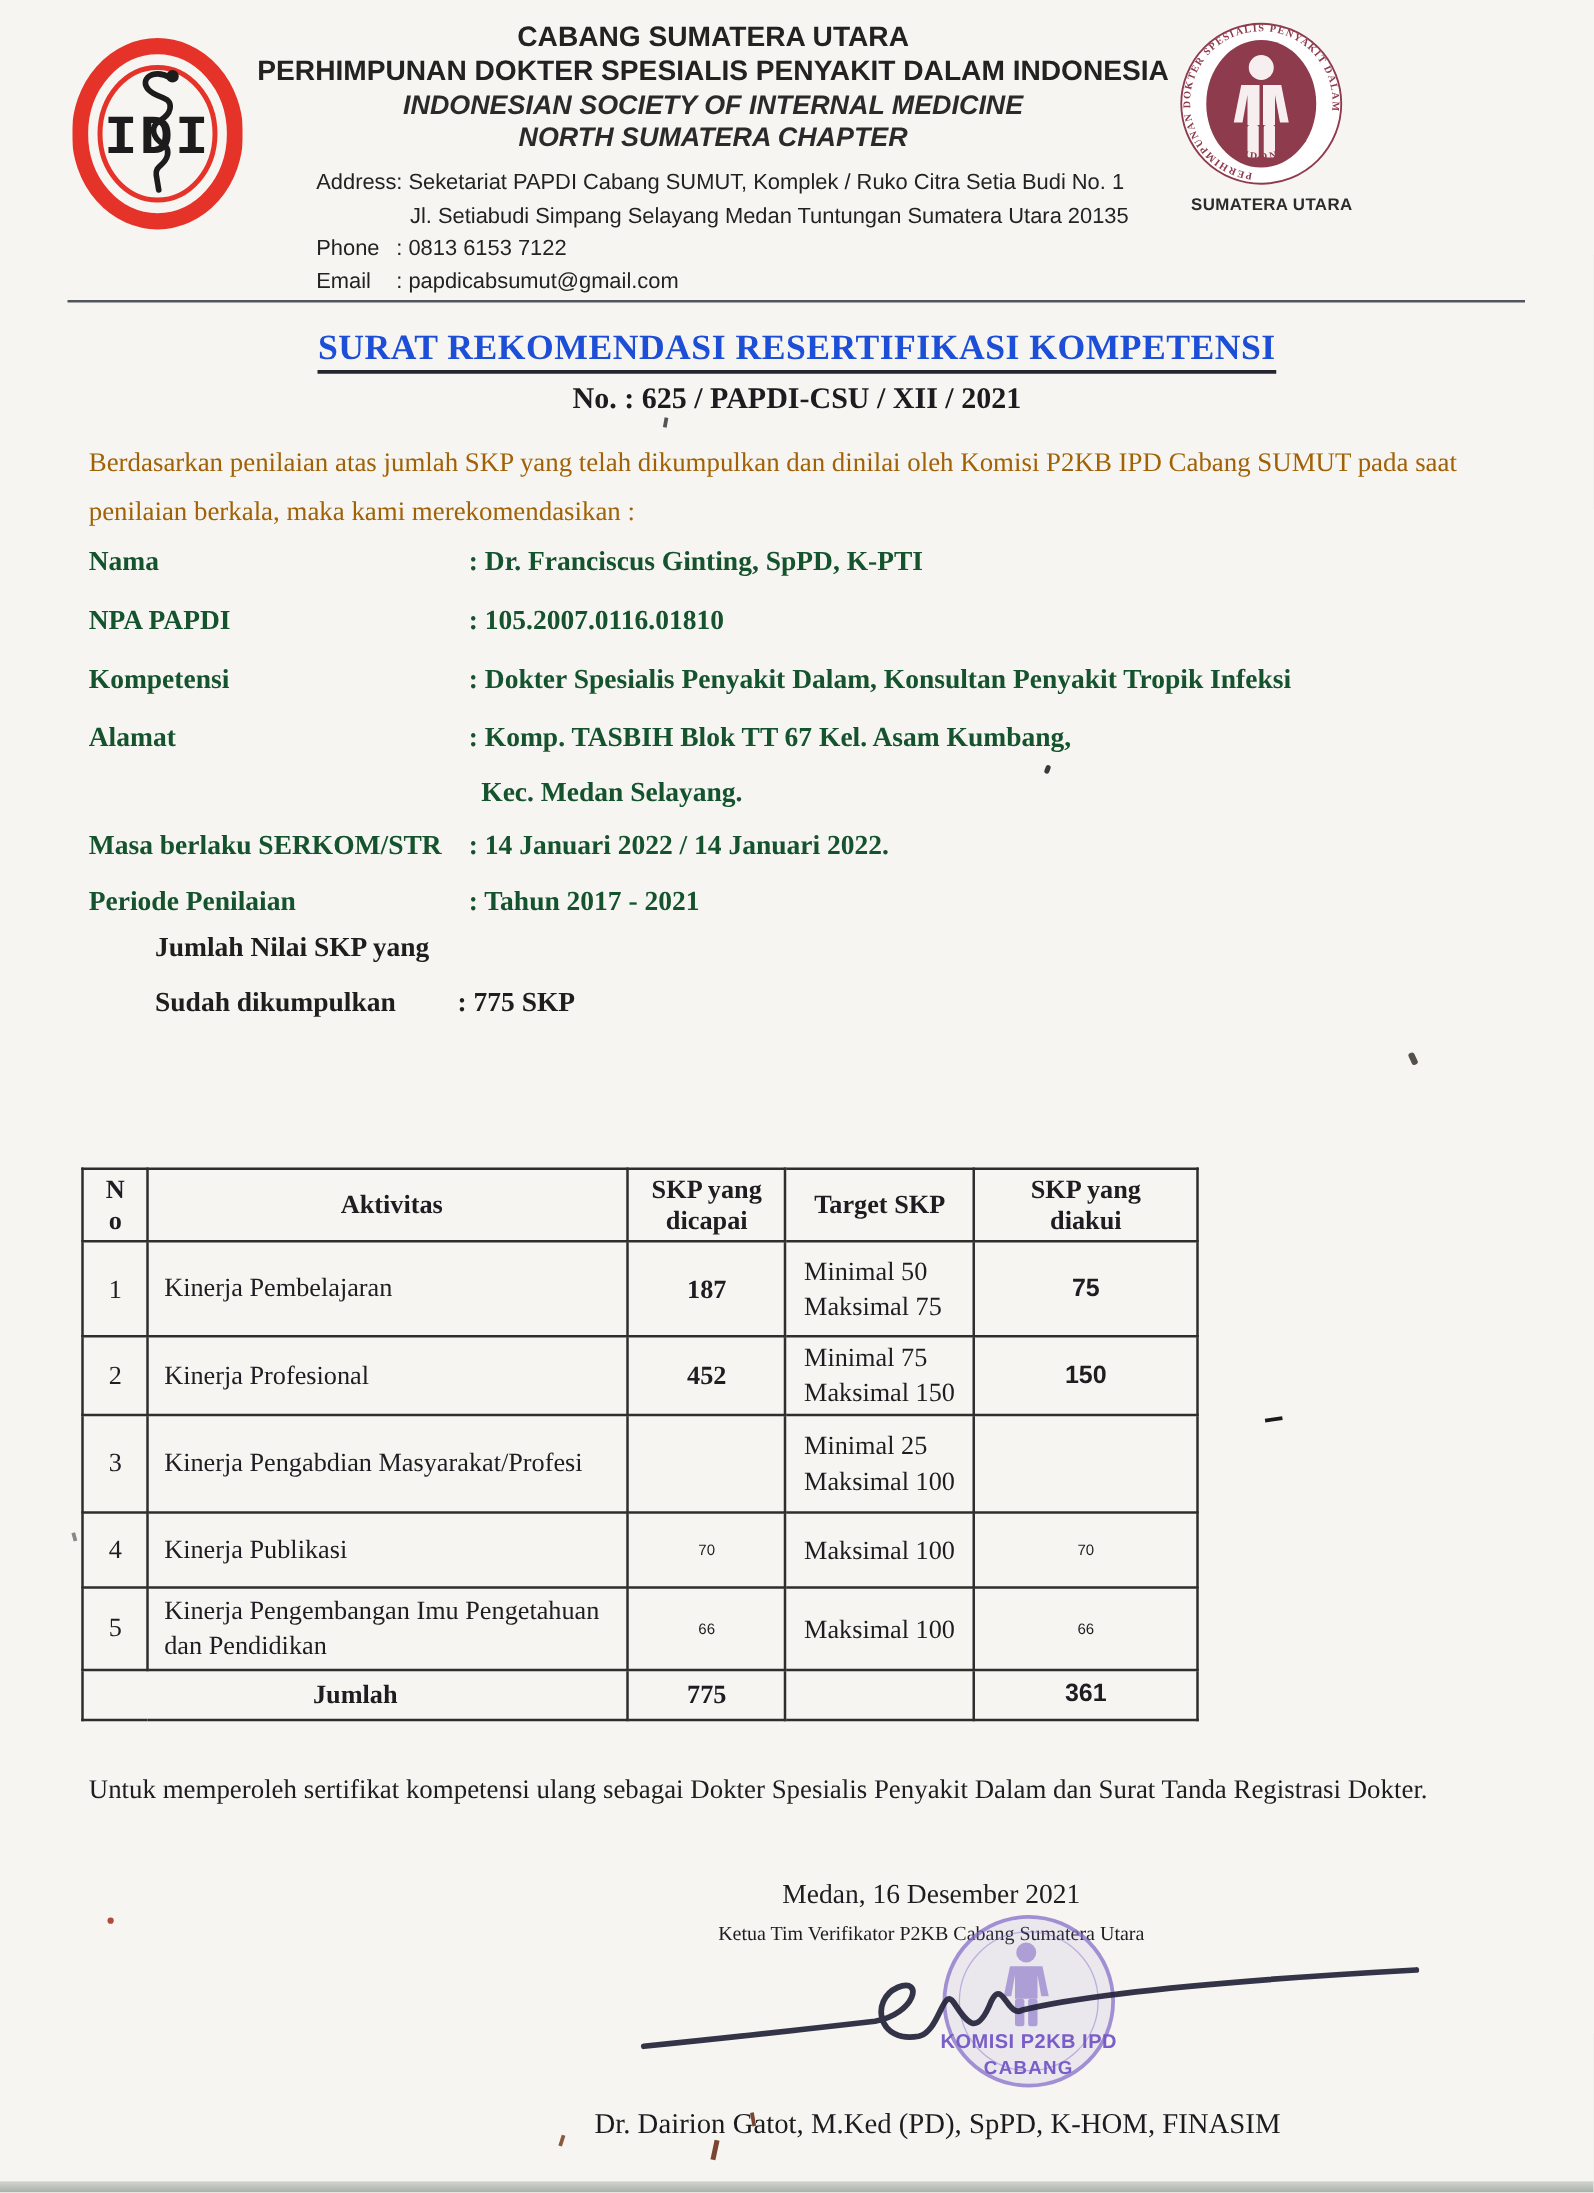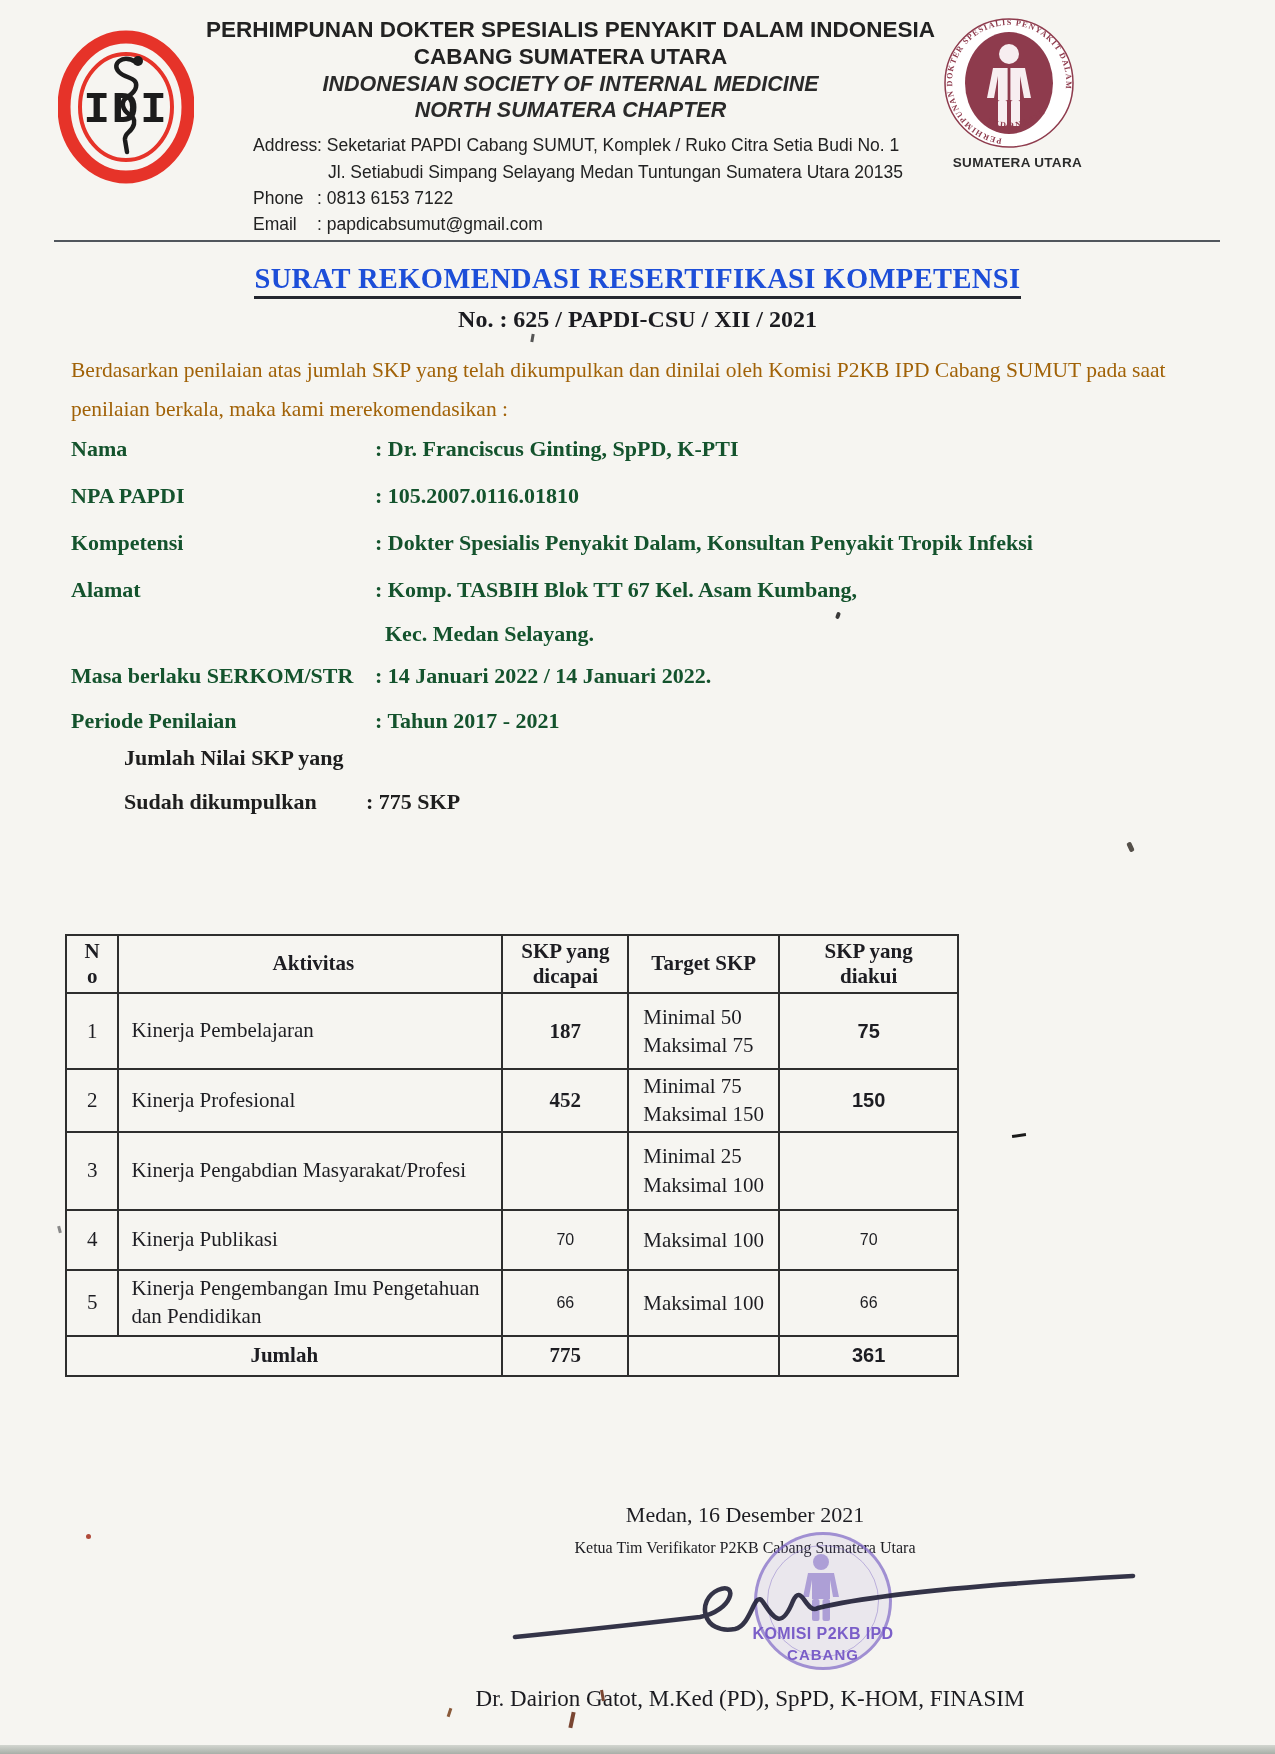--- a/index.html
+++ b/index.html
@@ -40,21 +40,21 @@
   table.skp td,table.skp th{border:2px solid #2e2e2e;padding:2px 6px;vertical-align:middle;}
   table.skp th{font-weight:700;text-align:center;line-height:1.2;}
   .preline{white-space:pre-line;}
   .col-no{width:43px;text-align:center;}
   .col-akt{width:404px;text-align:left;padding-left:12px !important;line-height:1.3;}
   .col-num{width:121px;text-align:center;}
   .col-target{width:138px;text-align:left;padding-left:14px !important;line-height:1.35;}
   .col-ack{width:186px;text-align:center;}
   .v-serif-b{font-weight:700;}
   .v-sans-b{font-family:"Liberation Sans",sans-serif;font-weight:700;font-size:20px;}
-  .v-sans{font-family:"Liberation Sans",sans-serif;font-size:16px;}
+  .v-sans{font-family:"Liberation Sans",sans-serif;font-size:12px;}
   .jumlah-label{text-align:center;font-weight:700;margin-left:35px;}
   
   .closing{position:absolute;left:71px;top:1404px;width:1105px;font-size:21.5px;line-height:2.55;color:#1d1d22;}
   .place-date{position:absolute;left:495px;top:1502px;width:500px;text-align:center;font-size:22px;color:#1d1d22;}
   .sig-role{position:absolute;left:420px;top:1539px;width:650px;text-align:center;font-size:16px;color:#1d1d22;}
   .stamp-circle{position:absolute;left:754px;top:1532px;width:132px;height:132px;border-radius:50%;
     border:3px solid rgba(128,106,198,.7);background:rgba(152,132,212,.12);}
   .stamp-inner{position:absolute;left:10px;top:10px;right:10px;bottom:10px;border-radius:50%;border:1px solid rgba(128,106,198,.45);}
   .stamp-figure{position:absolute;left:34px;top:16px;opacity:.55;}
   .stamp-text1{position:absolute;left:738px;top:1625px;width:170px;text-align:center;
@@ -75,22 +75,22 @@
 
   <svg class="idi-logo" viewBox="0 0 136 154">
     <ellipse cx="68" cy="77" rx="62" ry="70" fill="none" stroke="#e63329" stroke-width="13"></ellipse>
     <ellipse cx="68" cy="77" rx="46" ry="53" fill="none" stroke="#e63329" stroke-width="4"></ellipse>
     <text x="68" y="92" text-anchor="middle" font-family="Liberation Mono, monospace" font-weight="700" font-size="44" letter-spacing="2" fill="#1c1c1c">IDI</text>
     <path d="M78 32 c-14 -8 -25 2 -17 10 c7 7 19 5 17 15 c-2 10 -15 9 -13 19 c2 10 13 8 11 18 c-2 9 -10 8 -9 16 l2 12" fill="none" stroke="#1c1c1c" stroke-width="4.5" stroke-linecap="round"></path>
     <circle cx="80" cy="31" r="5" fill="#1c1c1c"></circle>
   </svg>
 
   <div class="header-text">
+    <div class="org-line">CABANG SUMATERA UTARA</div>
     <div class="org-line">PERHIMPUNAN DOKTER SPESIALIS PENYAKIT DALAM INDONESIA</div>
-    <div class="org-line">CABANG SUMATERA UTARA</div>
     <div class="org-line en">INDONESIAN SOCIETY OF INTERNAL MEDICINE</div>
     <div class="org-line en">NORTH SUMATERA CHAPTER</div>
     <div class="addr-block">
       <div class="addr-row">
         <span class="addr-label">Address</span>
         <span class="addr-val">: Seketariat PAPDI Cabang SUMUT, Komplek / Ruko Citra Setia Budi No. 1</span>
       </div>
       <div class="addr-row">
         <span class="addr-val2">Jl. Setiabudi Simpang Selayang Medan Tuntungan Sumatera Utara 20135</span>
       </div>
@@ -225,20 +225,21 @@
     </tr>
     <tr style="height:40px">
       <td class="jumlah-label" colspan="2">Jumlah</td>
       <td class="col-num v-serif-b">775</td>
       <td class="col-target"></td>
       <td class="col-ack v-sans-b">361</td>
     </tr>
   </tbody>
     </table>
 
+  <div class="closing">Untuk memperoleh sertifikat kompetensi ulang sebagai Dokter Spesialis Penyakit Dalam dan Surat Tanda Registrasi Dokter.</div>
 
   <div class="place-date">Medan, 16 Desember 2021</div>
   <div class="sig-role">Ketua Tim Verifikator P2KB Cabang Sumatera Utara</div>
 
   <div class="stamp-circle">
     <div class="stamp-inner"></div>
     <svg class="stamp-figure" width="60" height="86" viewBox="0 0 60 86">
       <g fill="#7d66c4">
         <circle cx="30" cy="11" r="8"></circle>
         <path d="M17 22 h26 l5 24 h-6 l-3 -17 v19 h-18 v-19 l-3 17 h-6 z"></path>

